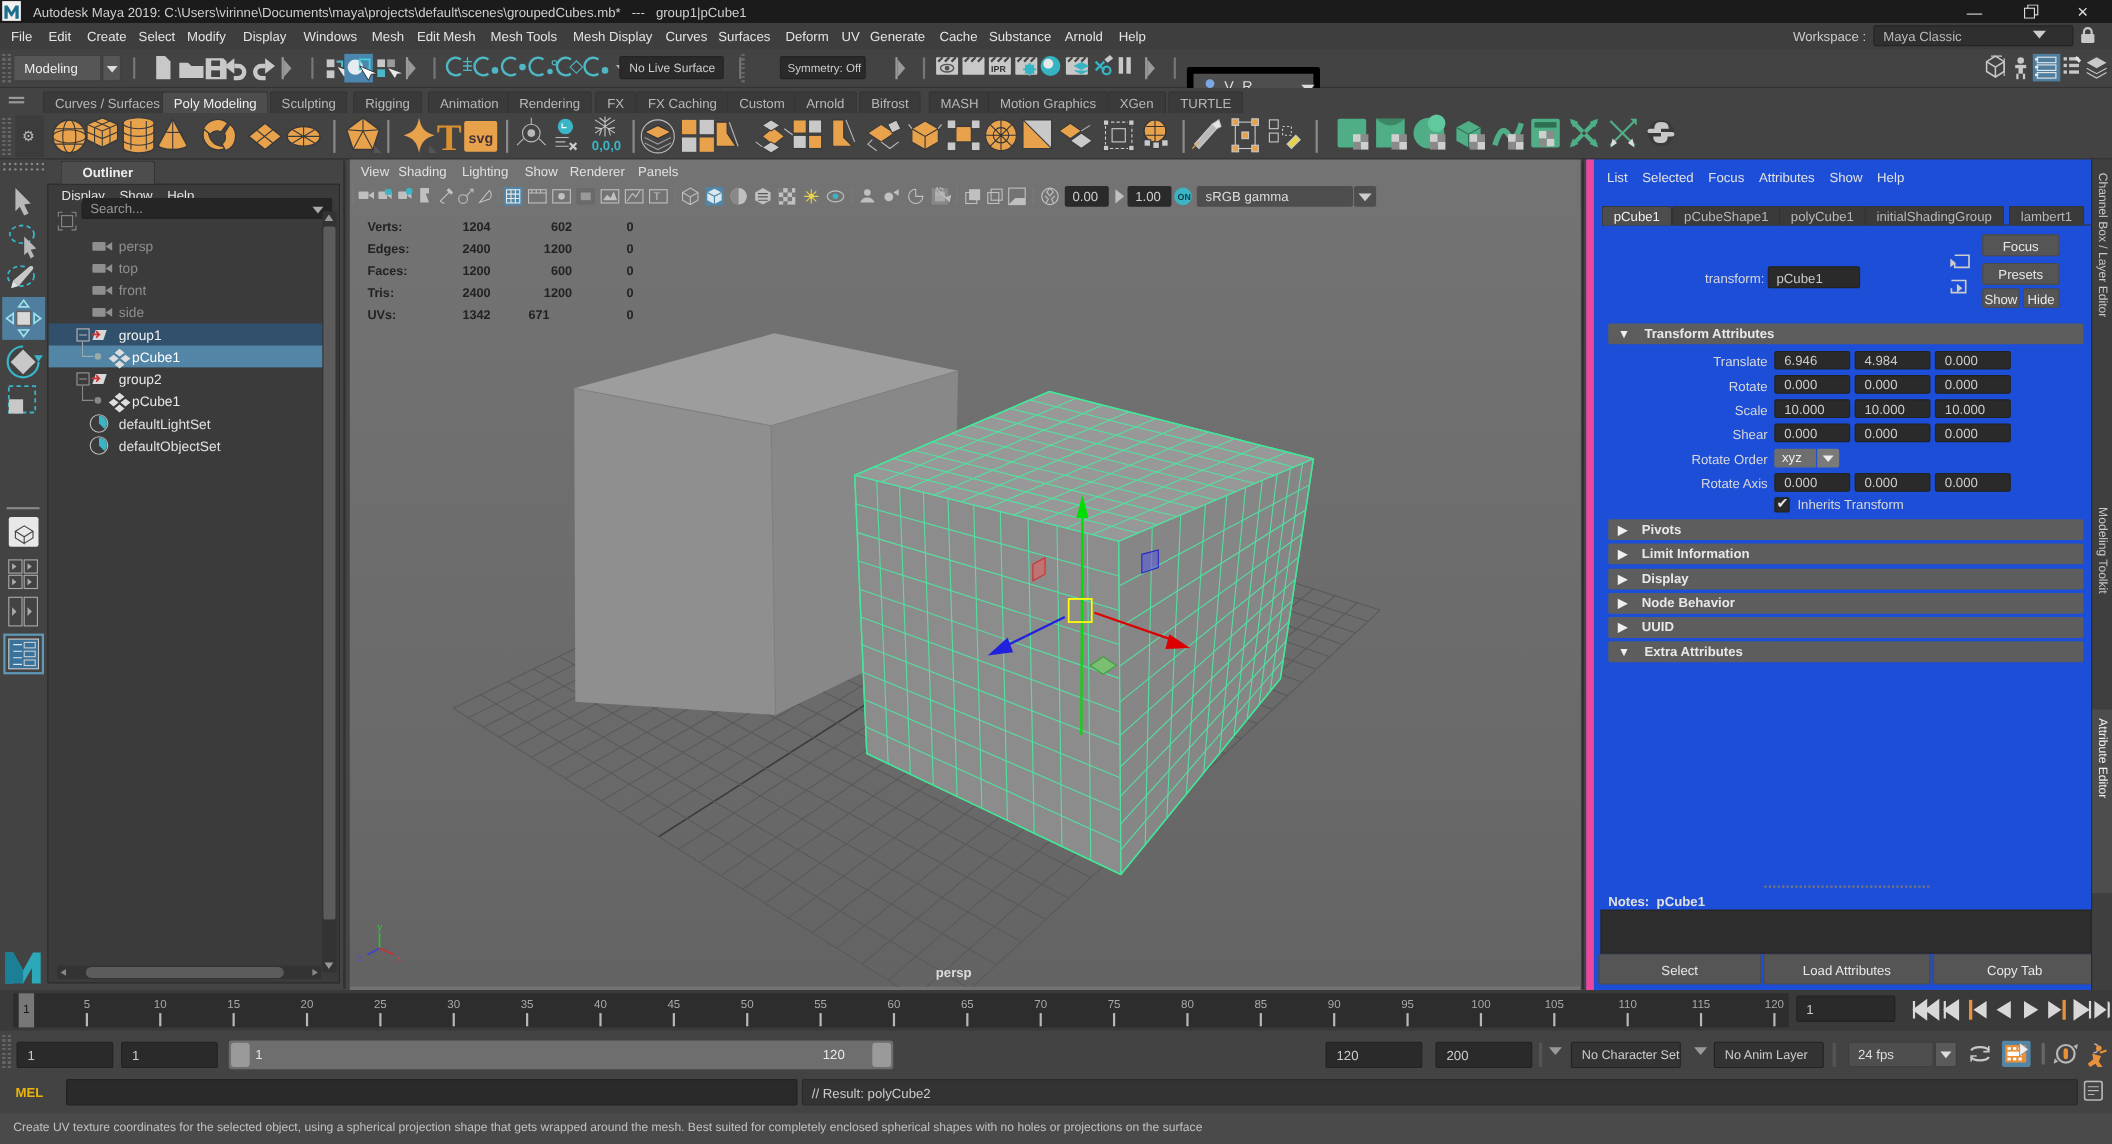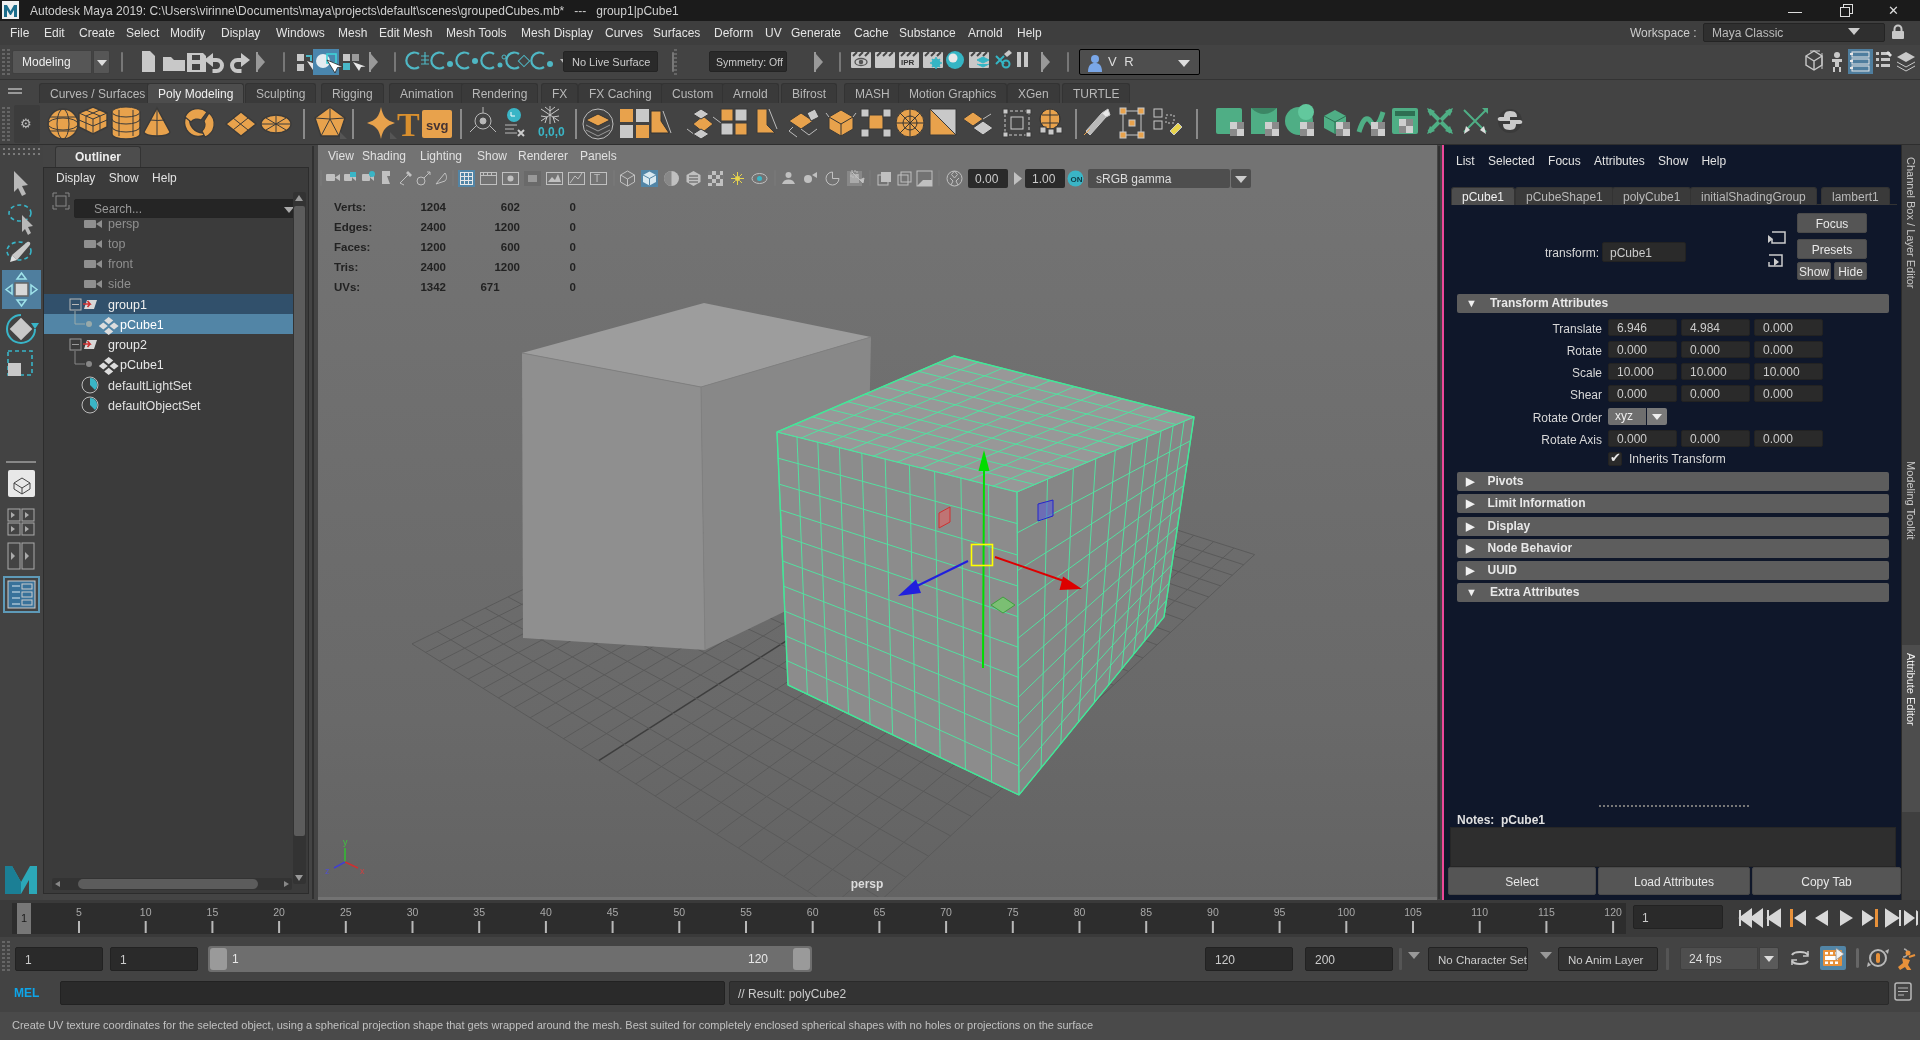--- a/index.html
+++ b/index.html
@@ -8,21 +8,21 @@
 .menubar span{position:absolute;top:5px}
 .toolbar{left:0;top:45px;width:1920px;height:35px;background:#434343;border-bottom:1px solid #333}
 .shelftabs{left:0;top:80px;width:1920px;height:23px;background:#434343}
 .shelficons{left:0;top:103px;width:1920px;height:42px;background:#434343;border-bottom:1px solid #2e2e2e}
 .tab{position:absolute;top:3px;height:20px;line-height:20px;padding:0 10px;background:#3a3a3a;color:#b8b8b8;font-size:12px;border:1px solid #333;border-bottom:none;border-radius:3px 3px 0 0}
 .tab.active{background:#4d4d4d;color:#f0f0f0;font-weight:normal}
 .field{background:#2a2a2a;color:#bbb;border:1px solid #242424;border-radius:2px}
 .vr{color:#ddd}
 .toolcol{left:0;top:145px;width:43px;height:755px;background:#434343}
 .vpmenu{color:#e0e0e0;font-size:12px}
-.attred{left:1442px;top:145px;width:459px;height:755px;background:#0f172a;border-left:2px solid #ec4899}
+.attred{left:1442px;top:145px;width:459px;height:755px;background:#1d4ed8;border-left:7px solid #ec4899}
 .rstrip{left:1901px;top:145px;width:19px;height:755px;background:#3f3f3f;border-left:1px solid #2a2a2a}
 .vtext{position:absolute;writing-mode:vertical-rl;color:#c8c8c8;font-size:11px;left:3px}
 .timeslider{left:0;top:900px;width:1920px;height:37px;background:#3a3a3a}
 .rangerow{left:0;top:937px;width:1920px;height:39px;background:#434343}
 .melrow{left:0;top:976px;width:1920px;height:36px;background:#434343}
 .helpline{left:0;top:1012px;width:1920px;height:28px;background:#4a4a4a;color:#c0c0c0;font-size:11px}
 .numf{position:absolute;background:#2a2a2a;border:1px solid #222;color:#ccc;font-size:12px;border-radius:2px}
 .sechdr{position:absolute;left:13px;width:432px;height:19px;background:#5d5d5d;border-radius:2px;color:#e8e8e8;font-size:12px;font-weight:bold;line-height:19px}
 .sechdr .tri{display:inline-block;margin:0 13px 0 9px;font-size:11px;color:#f0f0f0}
 .lbl{position:absolute;color:#d8d8d8;font-size:12px;text-align:right}
@@ -200,21 +200,21 @@
         <path d="M1888 3 l4 4 l-2 2 l-4 -4 z" fill="#e0e0e0"></path>
       </g>
     <g fill="#c8c8c8">
         <path d="M1897 9 l9 -5 9 5 -9 5 z"></path>
         <path d="M1897 14 l9 5 9 -5 M1897 18 l9 5 9 -5" stroke="#c8c8c8" fill="none"></path>
       </g>
   </svg>
   <div class="field abs" style="left:563px;top:6px;width:95px;height:21px;line-height:21px;padding-left:8px;font-size:11px;color:#ccc">No Live Surface</div>
   <div class="abs" style="left:671px;top:4px;width:8px;height:26px;background:repeating-linear-gradient(0deg,#666 0 2px,#434343 2px 4px) center/3px 100% no-repeat"></div>
   <div class="field abs" style="left:709px;top:6px;width:78px;height:21px;line-height:21px;padding-left:6px;font-size:10.5px;color:#ccc">Symmetry: Off</div>
-  <div class="abs" style="left:1079px;top:4px;width:121px;height:26px;background:#4e4e4e;border:1px solid #000000;border-radius:2px">
+  <div class="abs" style="left:1079px;top:16px;width:121px;height:26px;background:#4e4e4e;border:6px solid #000000;border-radius:2px">
     <svg class="abs" style="left:5px;top:3px" width="20" height="20">
         <circle cx="10" cy="6" r="4" fill="#7aa7e8"></circle>
         <path d="M3 19 c0 -7 3 -9 7 -9 c4 0 7 2 7 9 z" fill="#7aa7e8"></path>
       </svg>
     <span class="abs vr" style="left:28px;top:4px;font-size:13px;letter-spacing:2px">V R</span>
     <span class="abs" style="left:98px;top:10px;border-left:6px solid transparent;border-right:6px solid transparent;border-top:7px solid #ddd"></span>
   </div>
 </div>
 
 <div class="abs shelftabs">
@@ -538,21 +538,21 @@
 </div>
 
 <div class="abs" style="left:43px;top:167px;width:266px;height:727px;background:#3b3b3b;border:1px solid #2c2c2c">
   <div class="abs" style="left:12px;top:3px;color:#e2e2e2;font-size:12px">Display&nbsp;&nbsp;&nbsp;&nbsp;Show&nbsp;&nbsp;&nbsp;&nbsp;Help</div>
   <svg class="abs" style="left:8px;top:24px" width="18" height="18">
       <g stroke="#888" fill="none">
         <path d="M1 5 v-4 h4 M13 1 h4 v4 M17 13 v4 h-4 M5 17 h-4 v-4"></path>
         <rect x="4" y="4" width="10" height="10"></rect>
       </g>
     </svg>
-  <div class="abs field" style="left:30px;top:31px;width:228px;height:19px;line-height:19px;padding-left:19px;font-size:12px;color:#999;background:#252525">Search...<span class="abs" style="right:7px;top:7px;border-left:5px solid transparent;border-right:5px solid transparent;border-top:6px solid #aaa"></span></div>
+  <div class="abs field" style="left:30px;top:12px;width:228px;height:19px;line-height:19px;padding-left:7px;font-size:12px;color:#999;background:#252525">Search...<span class="abs" style="right:7px;top:7px;border-left:5px solid transparent;border-right:5px solid transparent;border-top:6px solid #aaa"></span></div>
 
   <svg class="abs" style="left:0;top:46px" width="252" height="380">
     <g font-family="Liberation Sans" font-size="12.5">
 
       <g fill="#8f8f8f">
         <g transform="translate(40,3)">
             <rect x="0" y="3" width="12" height="8" rx="1"></rect>
             <path d="M12 7 l6 -4 v8 z"></path>
           </g>
         <g transform="translate(40,23)">
@@ -1181,21 +1181,21 @@
     <g fill="#e8913a">
         <path d="M116 3 a4 4 0 1 1 -1 8" fill="none" stroke="#aaa" stroke-width="1.5"></path>
         <circle cx="120" cy="7" r="2.5"></circle>
         <path d="M114 12 l8 2 -2 5 4 6 -3 2 -4 -6 -5 3 -2 -3 5 -4 z"></path>
         <path d="M121 11 l6 -2" stroke="#e8913a" stroke-width="2"></path>
       </g>
   </svg>
 </div>
 
 <div class="abs melrow">
-  <span class="abs" style="left:14px;top:10px;color:#0ea5e9;font-size:12px;font-weight:bold">MEL</span>
+  <span class="abs" style="left:14px;top:10px;color:#eab308;font-size:12px;font-weight:bold">MEL</span>
   <span class="numf" style="left:60px;top:5px;width:665px;height:24px"></span>
   <span class="numf" style="left:729px;top:5px;width:1160px;height:24px;line-height:24px;background:#333;border-color:#2a2a2a"><span style="margin-left:8px;color:#ccc">// Result: polyCube2</span></span>
   <svg class="abs" style="left:1894px;top:6px" width="18" height="20">
       <rect x="1" y="1" width="16" height="17" rx="2" fill="none" stroke="#b8b8b8" stroke-width="1.5"></rect>
       <path d="M4 6 h10 M4 9.5 h10 M4 13 h6" stroke="#b8b8b8"></path>
     </svg>
 </div>
 
 <div class="abs helpline">
     <span class="abs" style="left:12px;top:7px">Create UV texture coordinates for the selected object, using a spherical projection shape that gets wrapped around the mesh. Best suited for completely enclosed spherical shapes with no holes or projections on the surface</span>

